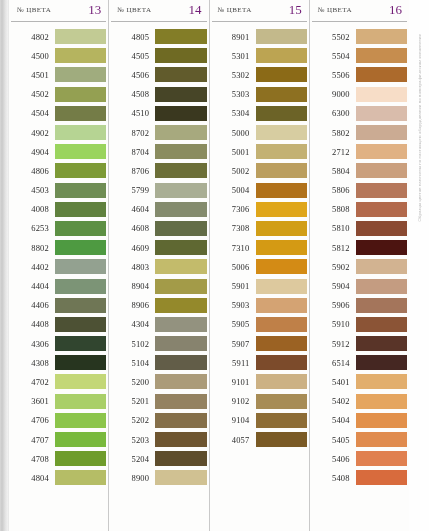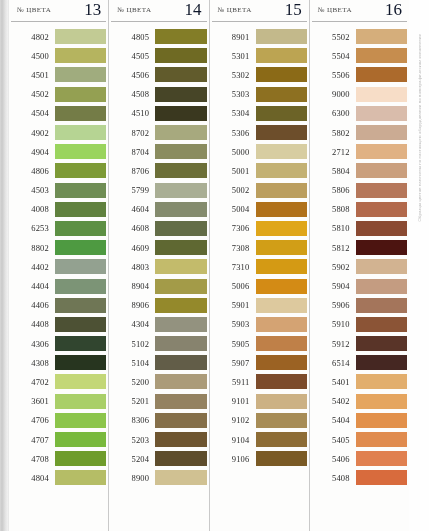--- a/index.html
+++ b/index.html
@@ -50,22 +50,22 @@
   }
   .head-label {
     font-size:7px;
     letter-spacing:.4px;
     color:#4a4a4a;
     font-variant:small-caps;
     text-transform:uppercase;
     white-space:nowrap;
   }
   .head-num {
-    font-size:17px;
-    color:#0f172a;
+    font-size:13px;
+    color:#701a75;
     line-height:1;
   }
   .rows { padding-top:5px; }
   .row {
     display:flex;
     align-items:center;
     height:19.2px;
   }
   .code {
     width:44px;
@@ -294,21 +294,21 @@
             </div>
             <div class="row">
               <div class="code">5200</div>
               <div class="swatch" style="background: rgb(171, 155, 121);"></div>
             </div>
             <div class="row">
               <div class="code">5201</div>
               <div class="swatch" style="background: rgb(148, 130, 96);"></div>
             </div>
             <div class="row">
-              <div class="code">8306</div>
+              <div class="code">5202</div>
               <div class="swatch" style="background: rgb(133, 111, 73);"></div>
             </div>
             <div class="row">
               <div class="code">5203</div>
               <div class="swatch" style="background: rgb(110, 85, 48);"></div>
             </div>
             <div class="row">
               <div class="code">5204</div>
               <div class="swatch" style="background: rgb(94, 77, 44);"></div>
             </div>
@@ -338,24 +338,20 @@
             </div>
             <div class="row">
               <div class="code">5303</div>
               <div class="swatch" style="background: rgb(141, 112, 33);"></div>
             </div>
             <div class="row">
               <div class="code">5304</div>
               <div class="swatch" style="background: rgb(108, 99, 39);"></div>
             </div>
             <div class="row">
-              <div class="code">5306</div>
-              <div class="swatch" style="background: rgb(109, 78, 43);"></div>
-            </div>
-            <div class="row">
               <div class="code">5000</div>
               <div class="swatch" style="background: rgb(215, 205, 161);"></div>
             </div>
             <div class="row">
               <div class="code">5001</div>
               <div class="swatch" style="background: rgb(195, 177, 115);"></div>
             </div>
             <div class="row">
               <div class="code">5002</div>
               <div class="swatch" style="background: rgb(187, 158, 94);"></div>
@@ -406,21 +402,21 @@
             </div>
             <div class="row">
               <div class="code">9102</div>
               <div class="swatch" style="background: rgb(167, 140, 86);"></div>
             </div>
             <div class="row">
               <div class="code">9104</div>
               <div class="swatch" style="background: rgb(141, 108, 53);"></div>
             </div>
             <div class="row">
-              <div class="code">9106</div>
+              <div class="code">4057</div>
               <div class="swatch" style="background: rgb(122, 90, 37);"></div>
             </div>
           </div>
         </div>
         <div class="col">
           <div class="col-head">
             <div class="head-label">№ ЦВЕТА</div>
             <div class="head-num">16</div>
           </div>
           <div class="rows">

